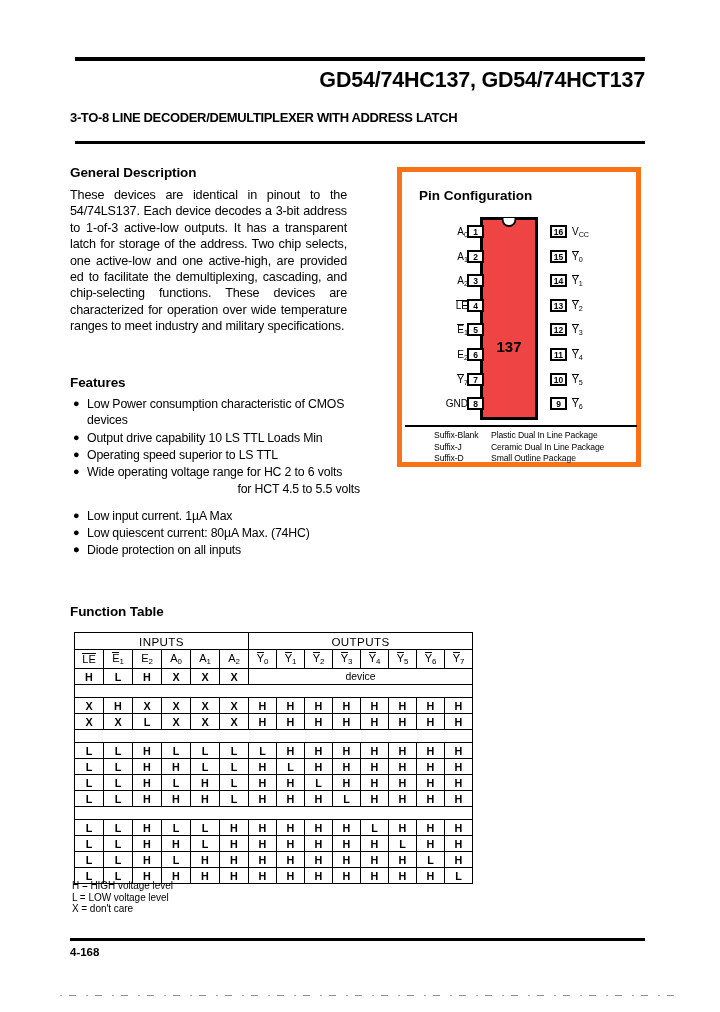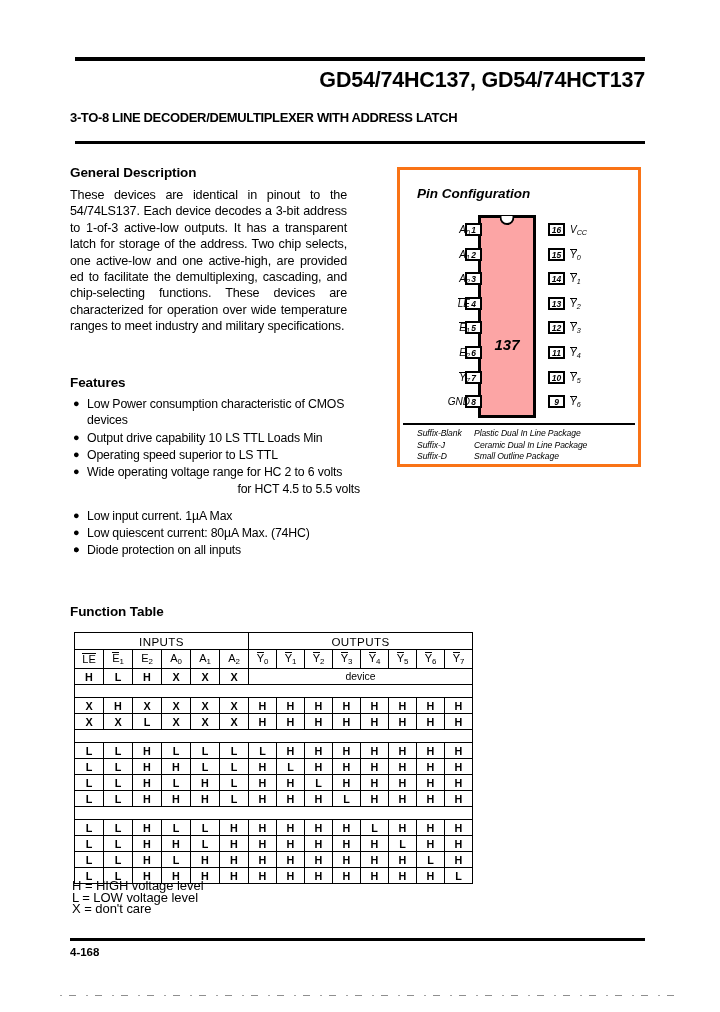--- a/index.html
+++ b/index.html
@@ -105,39 +105,38 @@
     margin-bottom: 5px;
   }
   .feat-gap { height: 5px; }
 
   
   .pinbox {
     position: absolute;
     left: 397px; top: 167px;
     width: 244px;
     height: 300px;
-    border: 3px solid #f97316;
+    border: 5px solid #f97316;
     box-sizing: border-box;
     background: #fff;
-    font-style: italic;
   }
   .pinbox-title {
     position: absolute;
     left: 17px; top: 16px;
     font-size: 13.5px;
     font-weight: bold;
   }
   .dip {
     position: absolute;
     left: 78px; top: 45px;
     width: 58px;
     height: 203px;
     border: 3px solid #000;
     box-sizing: border-box;
-    background: #fca5a5;
+    background: #ef4444;
   }
   .notch {
     position: absolute;
     left: 50%;
     top: -2px;
     transform: translateX(-50%);
     width: 15px;
     height: 9px;
     border: 2.5px solid #000;
     border-top: none;
@@ -187,20 +186,21 @@
   .suffix-list {
     position: absolute;
     left: 17px; top: 258px;
     font-size: 8.6px;
     line-height: 11.7px;
     letter-spacing: -0.1px;
   }
   .suffix-list .sfx-name {
     display: inline-block;
     width: 57px;
+    margin-left: 15px;
   }
 
   
   .ftable {
     position: absolute;
     left: 74px; top: 632px;
     border-collapse: collapse;
     font-size: 10.6px;
   }
   .ftable td, .ftable th {
@@ -219,21 +219,21 @@
   .ftable .in-col  { width: 28px; }
   .ftable .out-col { width: 27px; }
   .ftable .val { font-weight: bold; font-size: 10.8px; }
   .ftable .stable { font-size: 10.4px; }
   .ftable .spacer td { height: 6px; border-left: 1px solid #000; border-right: 1px solid #000; border-top: none; border-bottom: none; }
 
   
   .legend {
     position: absolute;
     left: 72px; top: 880px;
-    font-size: 13px;
+    font-size: 10px;
     line-height: 11.5px;
     letter-spacing: -0.05px;
   }
 
   
   .rule-bottom {
     position: absolute;
     left: 70px; top: 938px;
     width: 575px;
     height: 3px;

